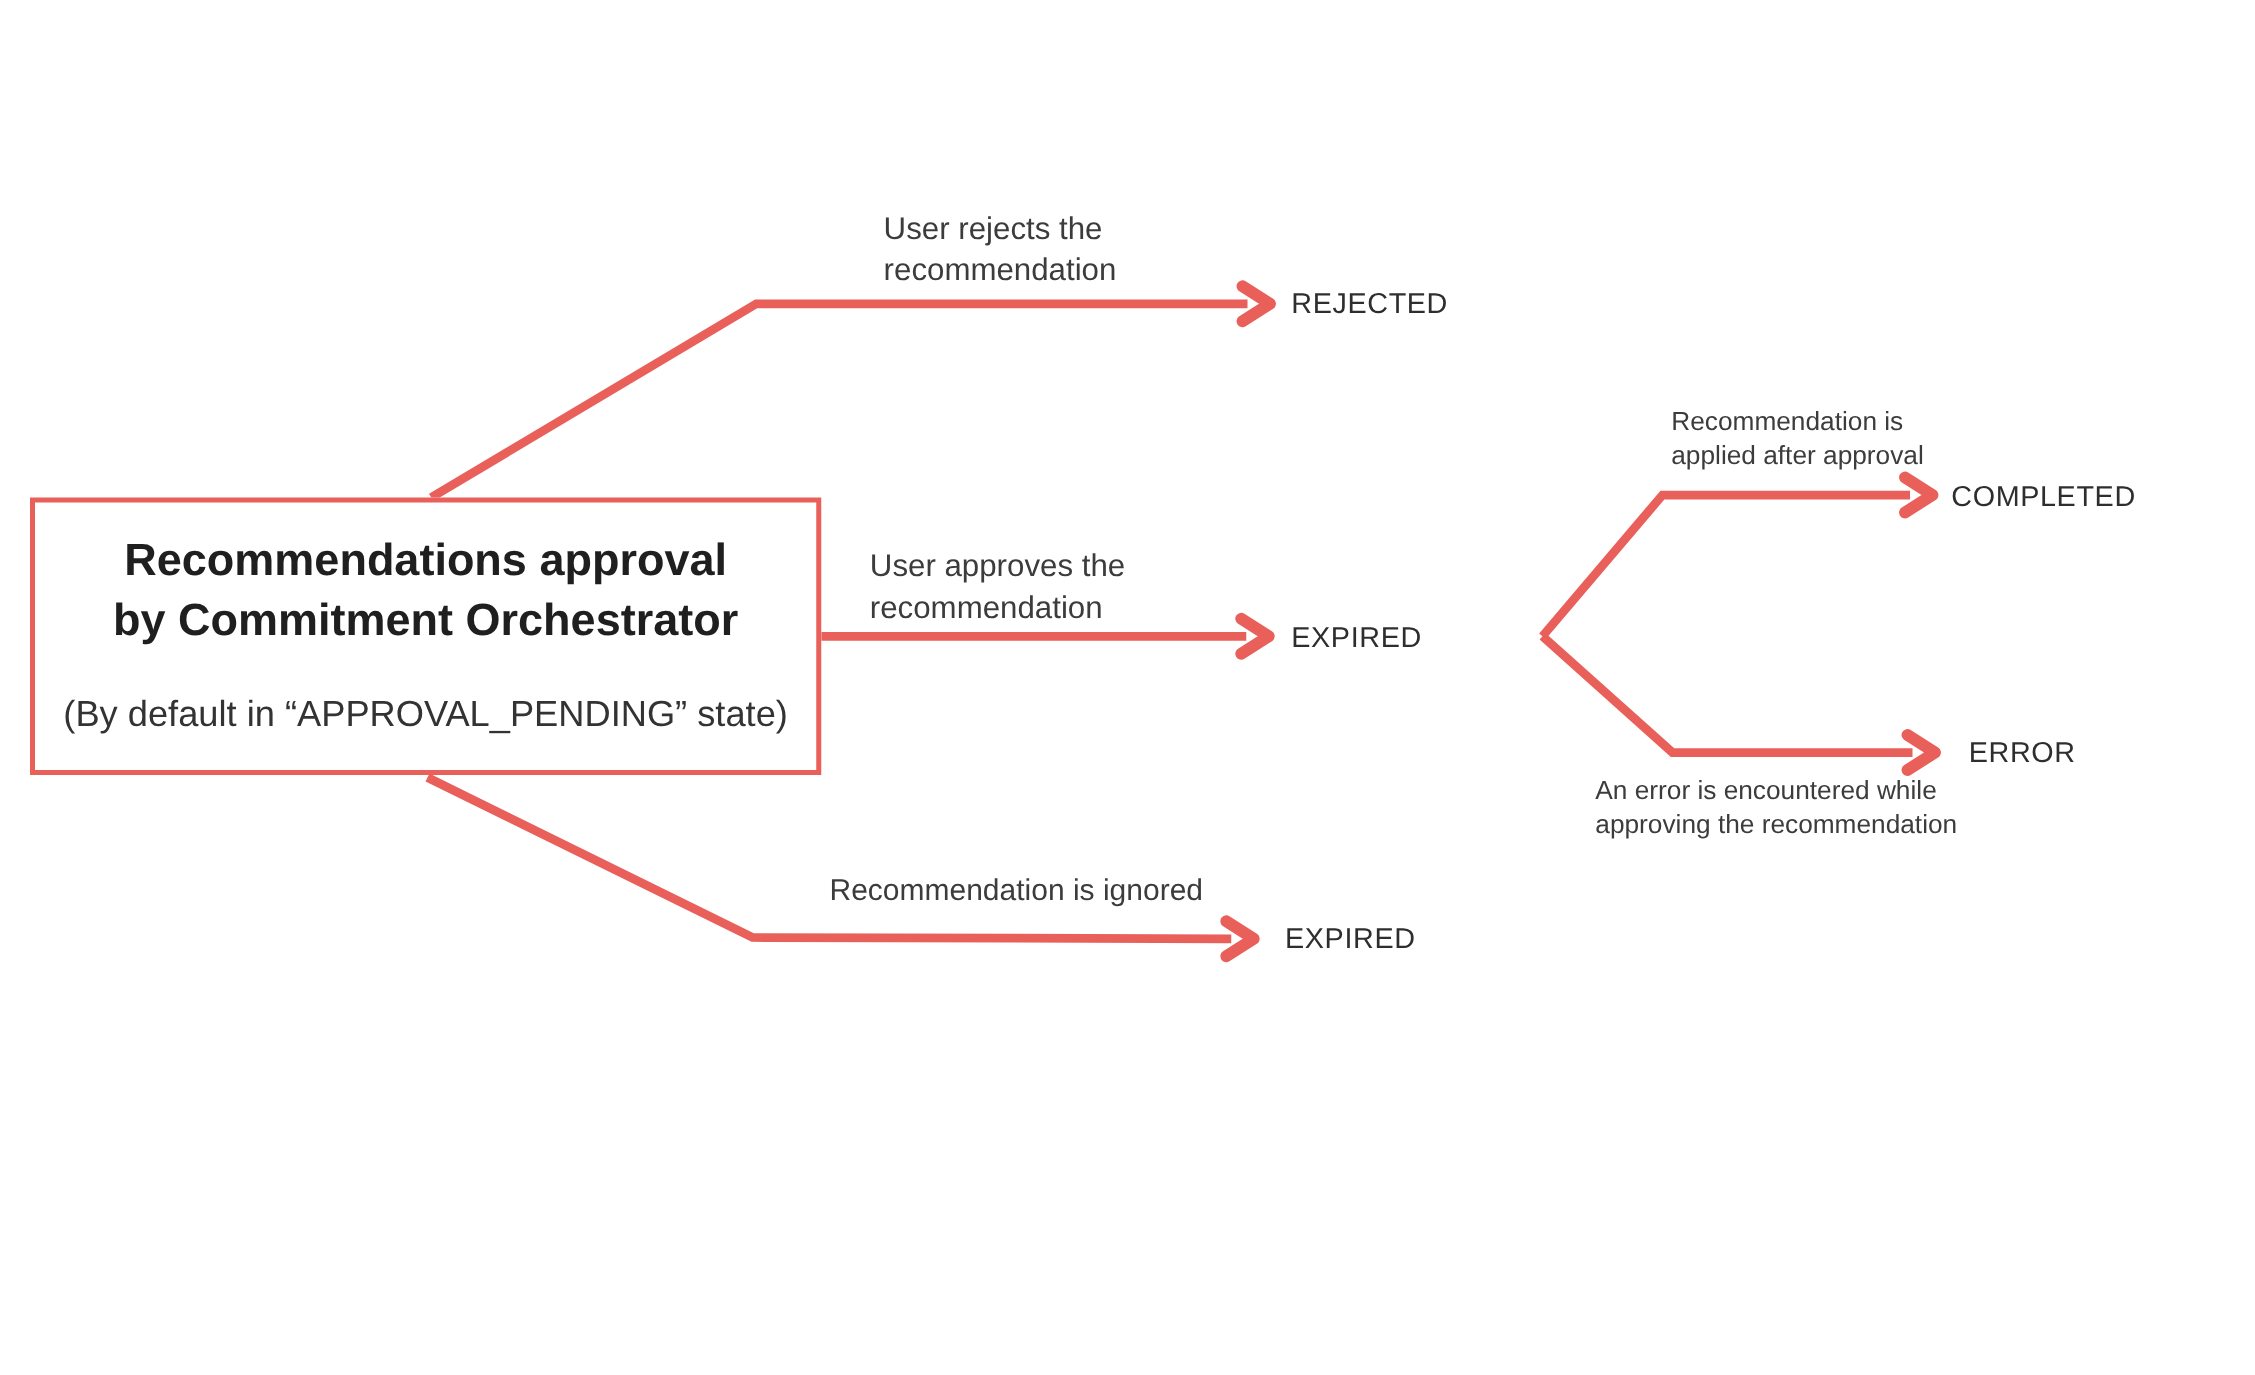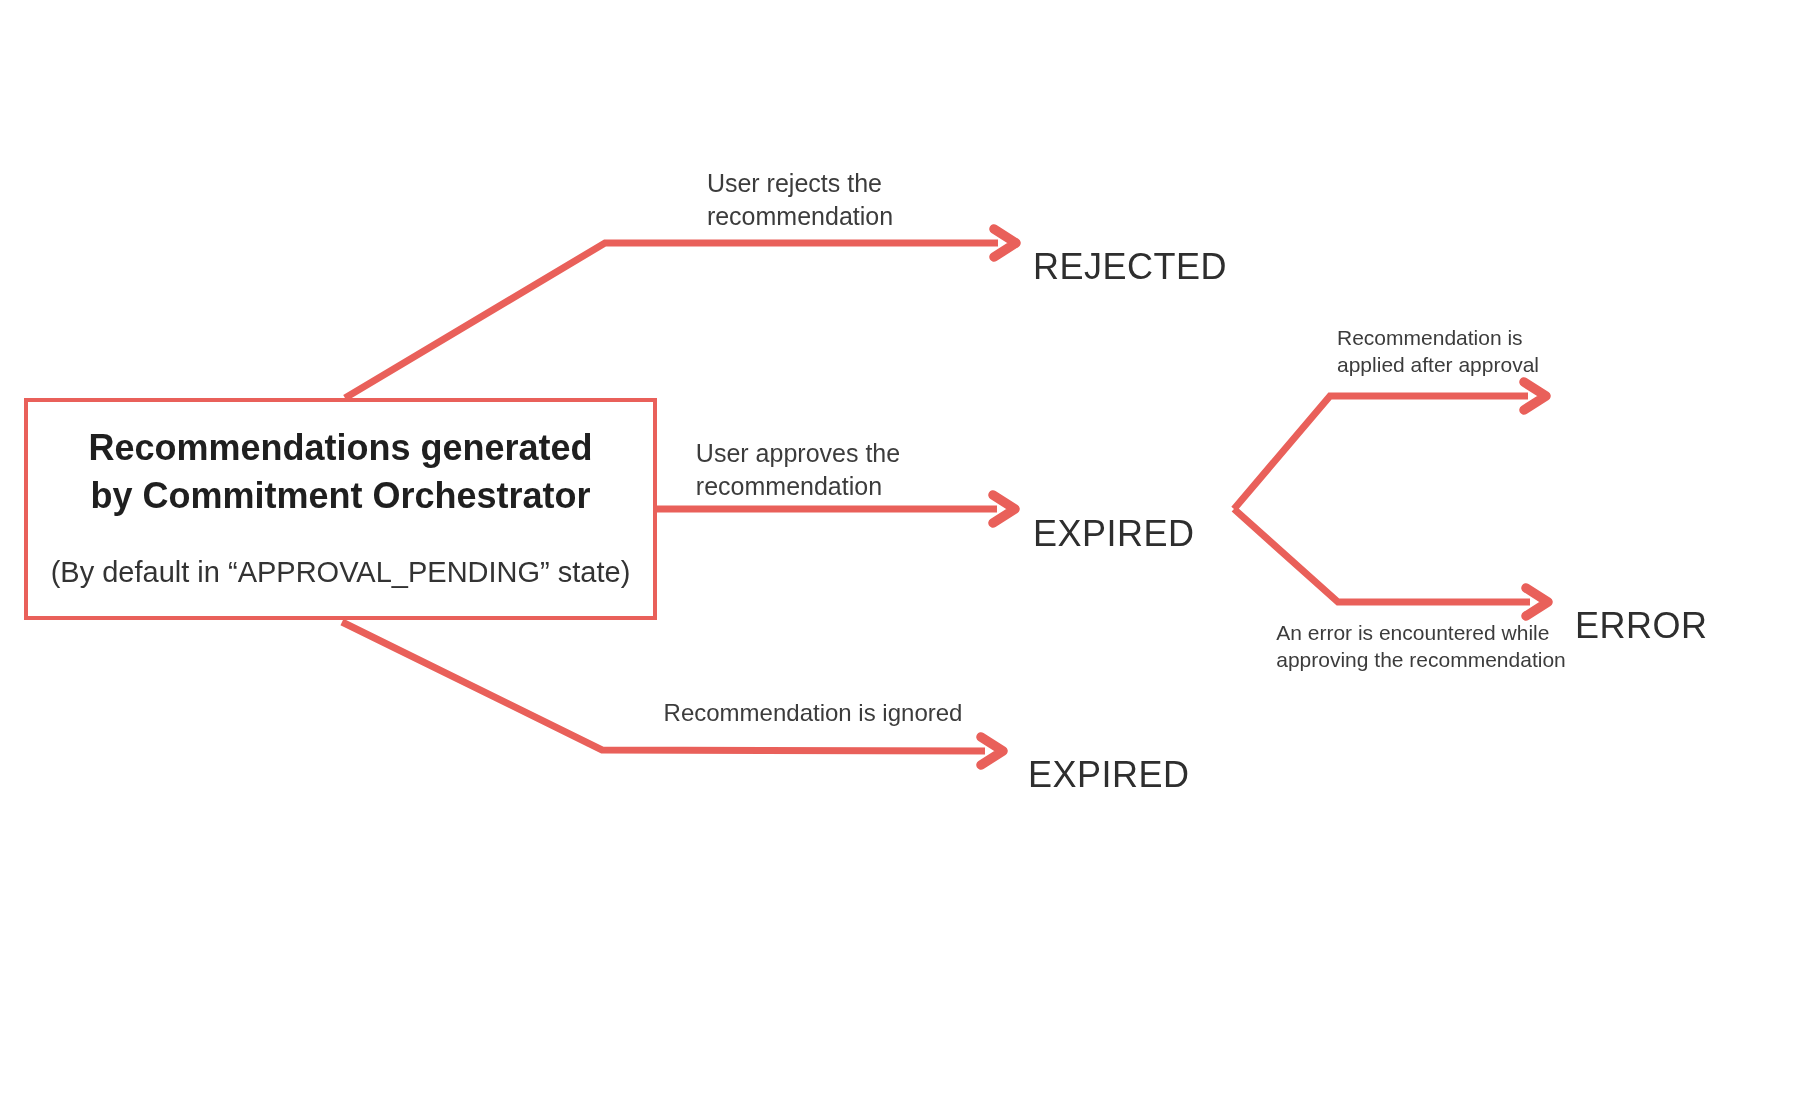--- a/index.html
+++ b/index.html
@@ -64,26 +64,25 @@
     color:#3C3C3C;
     font-weight:300;
     white-space:pre-line;
   }
   .edge-label.big{ font-size:25px; line-height:33px; }
   .edge-label.small{ font-size:21px; line-height:27px; }
   .edge-label.mid{ font-size:24px; line-height:30px; }
   .state-label{
     position:absolute;
     transform:translateY(-50%);
-    font-size:36px;
+    font-size:23px;
     font-weight:300;
     letter-spacing:0.5px;
     color:var(--ink);
     white-space:nowrap;
-    margin-top:24px;
   }
   .footer-title{
     position:absolute;
     left:943px; top:971px;
     transform:translate(-50%,-50%);
     font-family:"DejaVu Sans", sans-serif;
     font-size:50px;
     font-weight:bold;
     letter-spacing:0px;
     color:#212121;
@@ -112,34 +111,35 @@
       <path class="arrow-line" d="M1234,509 L1330,396 L1528,396"></path>
       <path class="arrow-head" d="M1524,382 L1546,396 L1524,410"></path>
     </g>
     <g>
       <path class="arrow-line" d="M1234,509 L1338,602 L1530,602"></path>
       <path class="arrow-head" d="M1526,588 L1548,602 L1526,616"></path>
     </g>
   </svg>
 
   <div class="source-box">
-    <div class="box-title">Recommendations generated
+    <div class="box-title">Recommendations approval
 by Commitment Orchestrator</div>
     <div class="box-subtitle">(By default in “APPROVAL_PENDING” state)</div>
   </div>
 
   <div class="edge-label big" style="left:800px; top:200px;">User rejects the
 recommendation</div>
   <div class="edge-label big" style="left:798px; top:470px;">User approves the
 recommendation</div>
   <div class="edge-label mid" style="left:813px; top:713px;">Recommendation is ignored</div>
   <div class="edge-label small" style="left:1438px; top:351px;">Recommendation is
 applied after approval</div>
   <div class="edge-label small" style="left:1421px; top:646px;">An error is encountered while
 approving the recommendation</div>
 
   <div class="state-label" style="left:1033px; top:243px;">REJECTED</div>
   <div class="state-label" style="left:1033px; top:510px;">EXPIRED</div>
+  <div class="state-label" style="left:1561px; top:397px;">COMPLETED</div>
   <div class="state-label" style="left:1575px; top:602px;">ERROR</div>
   <div class="state-label" style="left:1028px; top:751px;">EXPIRED</div>
 
 
 </div>
 
 </body></html>

